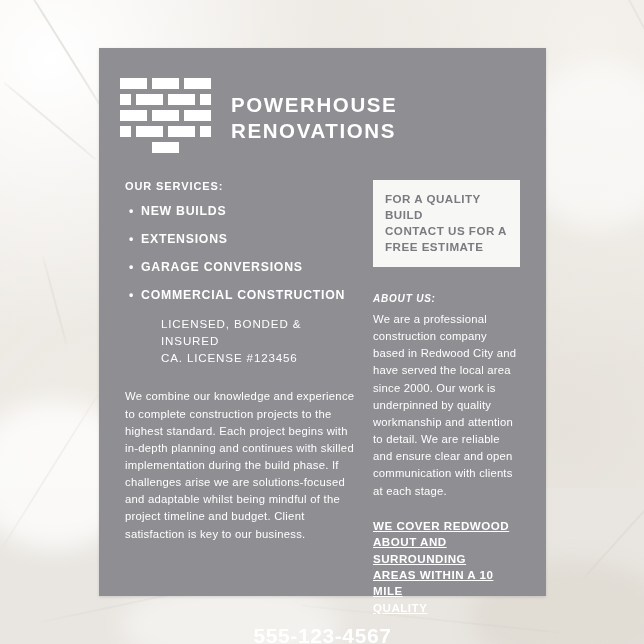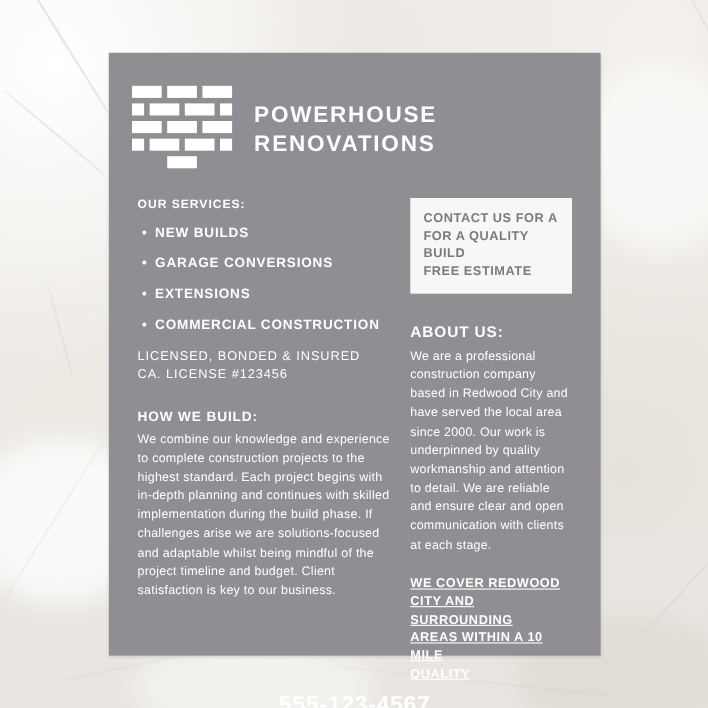--- a/index.html
+++ b/index.html
@@ -138,20 +138,21 @@
     left: -12px;
     top: 0;
   }
 
   .license {
     font-size: 11.6px;
     letter-spacing: 0.85px;
     line-height: 1.45;
     margin-top: 8px;
     margin-bottom: 22px;
+    margin-left: 36px;
   }
 
   .build-title {
     font-size: 12.4px;
     font-weight: bold;
     letter-spacing: 0.8px;
     margin: 0 0 6px 0;
   }
   .build-body {
     font-size: 11.3px;
@@ -166,24 +167,25 @@
     color: #7a7a80;
     padding: 11px 12px 12px 12px;
     font-size: 11.6px;
     font-weight: bold;
     line-height: 1.38;
     letter-spacing: 0.5px;
     margin-bottom: 26px;
   }
 
   .about-title {
-    font-size: 14px;
+    font-size: 10px;
     font-weight: bold;
     letter-spacing: 0.8px;
     margin: 0 0 7px 0;
+    font-style: italic;
   }
   .about-body {
     font-size: 11.3px;
     line-height: 1.52;
     letter-spacing: 0.2px;
     margin: 0 0 18px 0;
   }
   .coverage {
     font-size: 11.6px;
     font-weight: bold;
@@ -259,47 +261,46 @@
         <div>RENOVATIONS</div>
       </div>
     </div>
 
     <div class="cols">
 
       <div class="col-left">
         <div class="heading">OUR SERVICES:</div>
         <ul class="services">
           <li>NEW BUILDS</li>
+          <li>EXTENSIONS</li>
           <li>GARAGE CONVERSIONS</li>
-          <li>EXTENSIONS</li>
           <li>COMMERCIAL CONSTRUCTION</li>
         </ul>
 
         <div class="license">
           <div>LICENSED, BONDED &amp; INSURED</div>
           <div>CA. LICENSE #123456</div>
         </div>
 
-        <div class="build-title">HOW WE BUILD:</div>
         <p class="build-body">We combine our knowledge and experience to complete construction projects to the highest standard. Each project begins with in-depth planning and continues with skilled implementation during the build phase. If challenges arise we are solutions-focused and adaptable whilst being mindful of the project timeline and budget. Client satisfaction is key to our business.</p>
       </div>
 
       <div class="col-right">
         <div class="quote-box">
+          <div>FOR A QUALITY BUILD</div>
           <div>CONTACT US FOR A</div>
-          <div>FOR A QUALITY BUILD</div>
           <div>FREE ESTIMATE</div>
         </div>
 
         <div class="about-title">ABOUT US:</div>
         <p class="about-body">We are a professional construction company based in Redwood City and have served the local area since 2000. Our work is underpinned by quality workmanship and attention to detail. We are reliable and ensure clear and open communication with clients at each stage.</p>
 
         <div class="coverage">
           <div>WE COVER REDWOOD</div>
-          <div>CITY AND SURROUNDING</div>
+          <div>ABOUT AND SURROUNDING</div>
           <div>AREAS WITHIN A 10 MILE</div>
           <div>QUALITY</div>
         </div>
       </div>
     </div>
 
     <div class="footer">
       <div class="phone">555-123-4567</div>
 
     </div>

